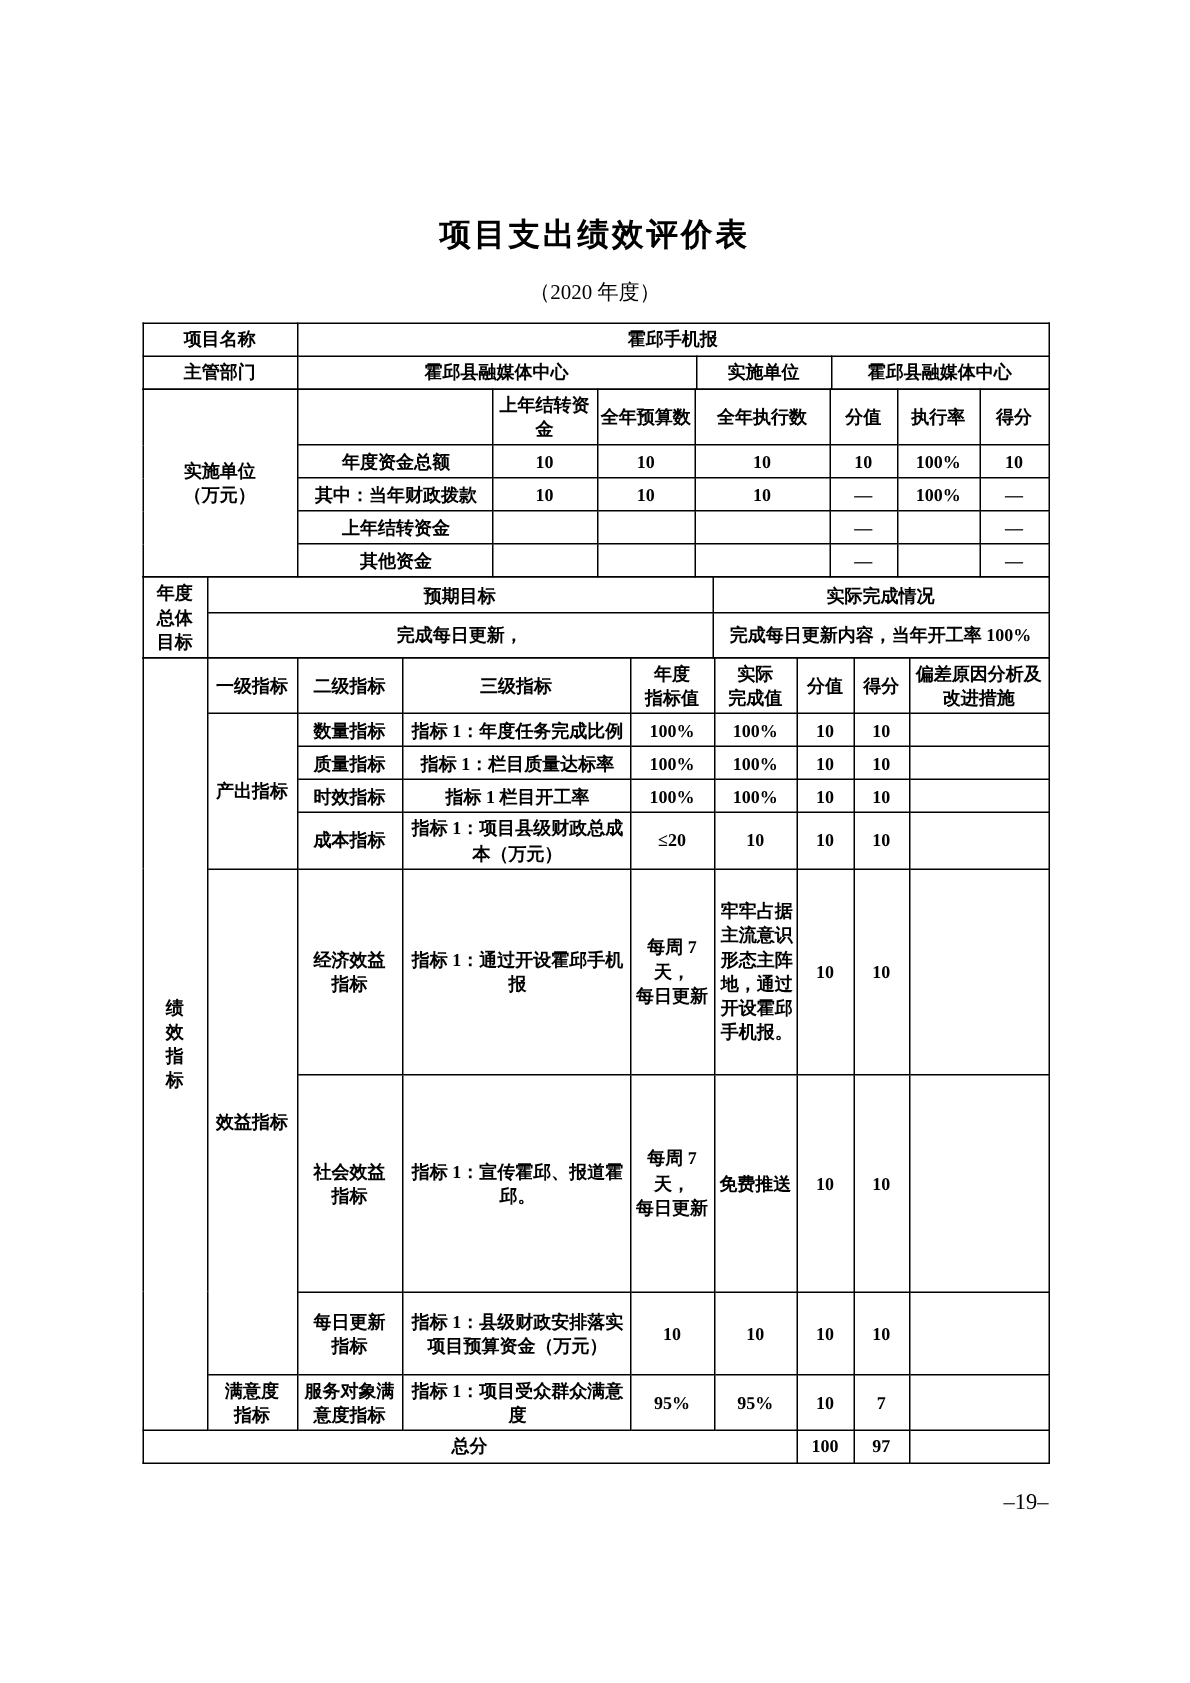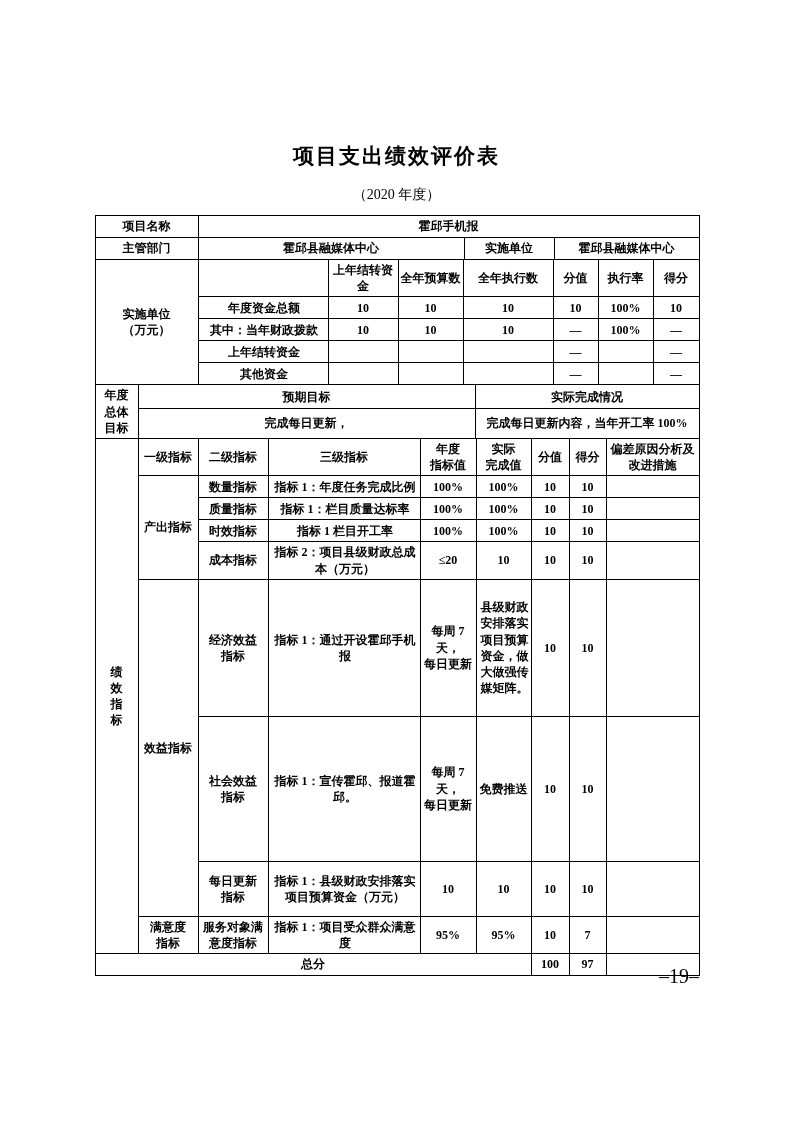--- a/index.html
+++ b/index.html
@@ -33,21 +33,21 @@
     overflow-wrap: break-word;
   }
   .tl { text-align: center; padding-left: 3px !important; }
   .vlabel { line-height: 2.3; }
   tr.h22 { height: 22px; }
   tr.h28 { height: 28px; margin-left: 33px; }
   tr.h34 { height: 34px; }
   tr.h55 { height: 55px; }
   tr.h137 { height: 137px; }
   tr.h145 { height: 145px; }
-  .pageno { position: absolute; right: 94px; top: 965px; font-size: 20px; }
+  .pageno { position: absolute; right: 94px; top: 994px; font-size: 15px; }
 </style>
 </head>
 <body>
 
 <div class="doc">
 
   <div class="title">项目支出绩效评价表</div>
   <div class="subtitle">（2020 年度）</div>
 
   <div class="tablewrap">
@@ -208,35 +208,35 @@
           <td>时效指标</td>
           <td class="tl">指标 1 栏目开工率</td>
           <td>100%</td>
           <td>100%</td>
           <td>10</td>
           <td>10</td>
           <td></td>
         </tr>
         <tr class="h34">
           <td>成本指标</td>
-          <td class="tl">指标 2：项目县级财政总成本（万元）</td>
+          <td class="tl">指标 1：项目县级财政总成本（万元）</td>
           <td>≤20</td>
           <td>10</td>
           <td>10</td>
           <td>10</td>
           <td></td>
         </tr>
         <tr class="h137">
           <td rowspan="3">效益指标</td>
           <td>经济效益
 指标</td>
           <td class="tl">指标 1：通过开设霍邱手机报</td>
           <td>每周 7 天，
 每日更新</td>
-          <td class="tl">县级财政安排落实项目预算资金，做大做强传媒矩阵。</td>
+          <td class="tl">牢牢占据主流意识形态主阵地，通过开设霍邱手机报。</td>
           <td>10</td>
           <td>10</td>
           <td></td>
         </tr>
         <tr class="h145">
           <td>社会效益
 指标</td>
           <td class="tl">指标 1：宣传霍邱、报道霍邱。</td>
           <td>每周 7 天，
 每日更新</td>

